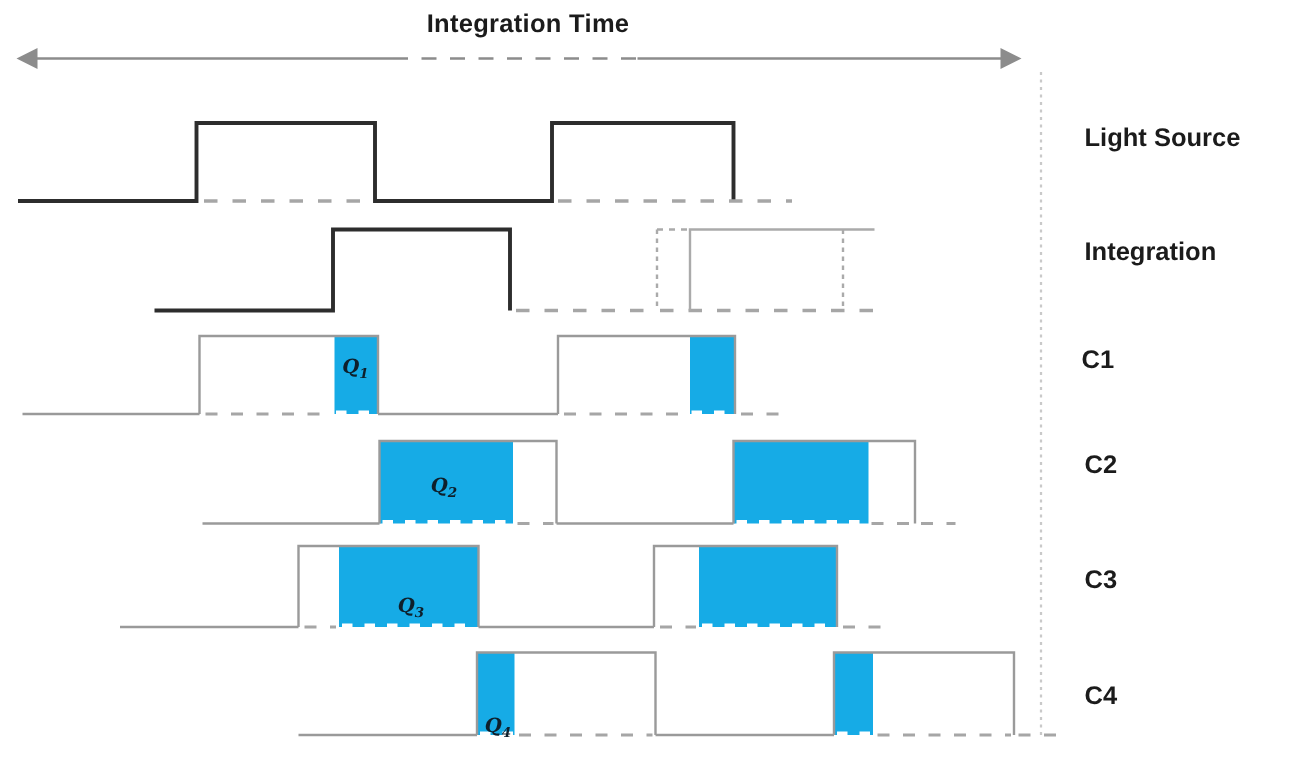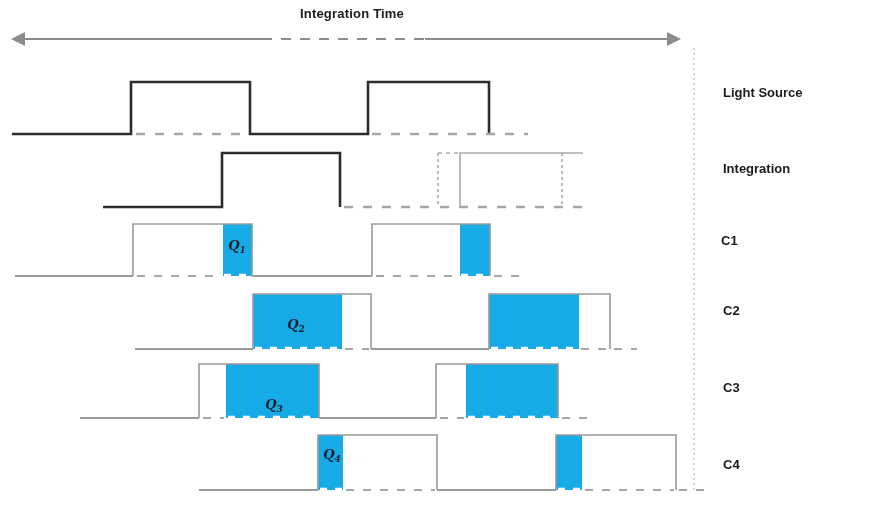--- a/index.html
+++ b/index.html
@@ -2,24 +2,24 @@
 <html><head>
 <meta charset="utf-8">
 <style>
   html,body{margin:0;padding:0;background:#ffffff;}
   .stage{
     position:relative;width:877px;height:518px;background:#ffffff;
     font-family:"Liberation Sans",sans-serif;overflow:hidden;
   }
   .title{
     position:absolute;top:6px;left:352px;transform:translateX(-50%);
-    font-weight:700;font-size:13px;color:#1b1b1b;letter-spacing:.2px;white-space:nowrap;
+    font-weight:700;font-size:17px;color:#1b1b1b;letter-spacing:.2px;white-space:nowrap;
   }
   .sig-label{
-    position:absolute;font-weight:700;font-size:13px;color:#1b1b1b;
+    position:absolute;font-weight:700;font-size:17px;color:#1b1b1b;
     white-space:nowrap;transform:translateY(-50%);
   }
   .q-mark{
     position:absolute;transform:translate(-50%,-50%);
     font-family:"DejaVu Serif",serif;font-style:italic;font-weight:700;
     font-size:13px;color:#0e1f2b;line-height:1;
   }
   .q-mark sub{font-size:9px;line-height:1;}
   svg{position:absolute;left:0;top:0;}
 </style>
@@ -93,15 +93,15 @@
   <div id="label-layer">
       <div class="sig-label" style="left: 723px; top: 92px;">Light Source</div>
       <div class="sig-label" style="left: 723px; top: 168px;">Integration</div>
       <div class="sig-label" style="left: 721px; top: 240px;">C1</div>
       <div class="sig-label" style="left: 723px; top: 310px;">C2</div>
       <div class="sig-label" style="left: 723px; top: 387px;">C3</div>
       <div class="sig-label" style="left: 723px; top: 464px; text-align: right;">C4</div>
       <div class="q-mark" style="left: 237px; top: 247px; font-style: italic;"><span>Q</span><sub>1</sub></div>
       <div class="q-mark" style="left: 296px; top: 326px;"><span>Q</span><sub>2</sub></div>
       <div class="q-mark" style="left: 274px; top: 406px;"><span>Q</span><sub>3</sub></div>
-      <div class="q-mark" style="left: 332px; top: 456px;"><span>Q</span><sub>4</sub></div>
+      <div class="q-mark" style="left: 332px; top: 486px;"><span>Q</span><sub>4</sub></div>
     </div>
 </div>
 
 </body></html>

